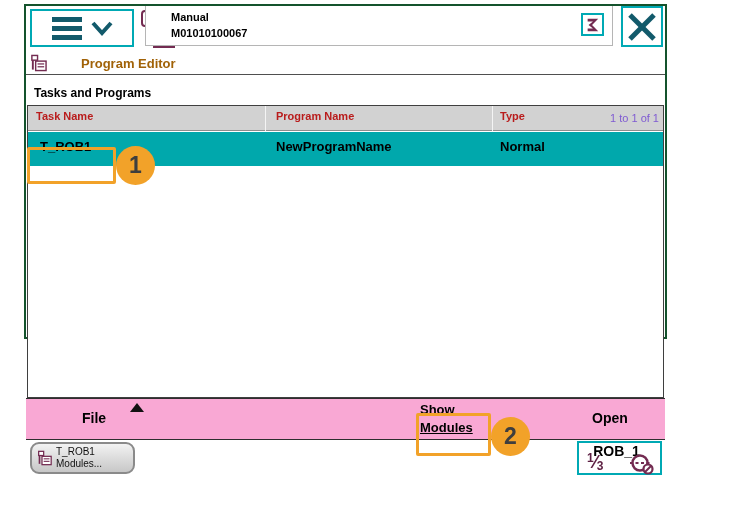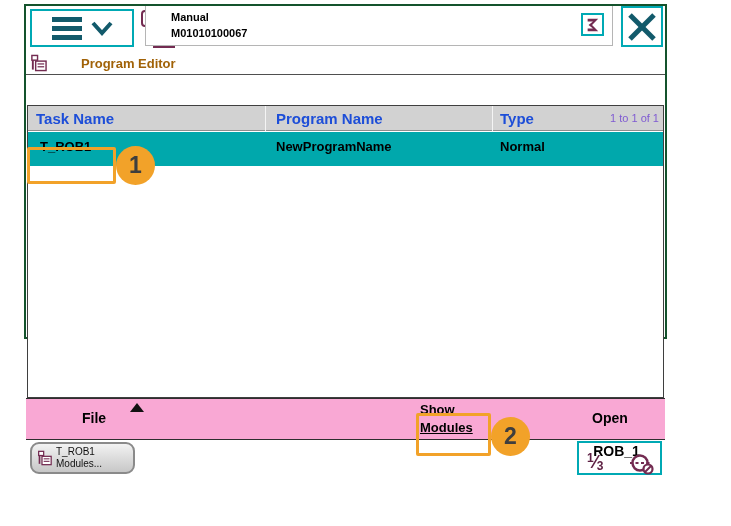--- a/index.html
+++ b/index.html
@@ -27,21 +27,21 @@
   .title-row { left:4px; top:46px; height:22px; display:flex; align-items:center; gap:6px; }
   .title-row span { font-size:13px; font-weight:bold; color:#a16207;padding-left:28px; }
   .title-divider { left:0; top:68px; width:639px; height:0; border-top:1px solid #4f4f4f; }
 
   .section-title { left:8px; top:80px; font-size:12px; font-weight:bold; color:#000; }
 
   
   .table { left:1px; top:99px; width:637px; height:293px; border:1px solid #3f3f3f; background:#fff; }
   .thead { position:absolute; left:0; top:0; width:100%; height:25px; background:#d2d2d2;
            border-bottom:1px solid #8d8d8d; }
-  .th { position:absolute; top:4px; font-size:15px; font-weight:bold; color:#1d4ed8; }
+  .th { position:absolute; top:4px; font-size:11px; font-weight:bold; color:#b91c1c; }
   .th-sep { position:absolute; top:0; width:1px; height:25px; background:#9a9a9a;
             border-right:1px solid #f4f4f4; }
   .pagination { position:absolute; right:4px; top:6px; font-size:11px; color:#7F5AD2; }
   .row-selected { position:absolute; left:0; top:26px; width:100%; height:34px; background:#00A8AC; }
   .cell { position:absolute; top:7px; font-size:13px; font-weight:bold; color:#000; }
 
   
   .toolbar { left:0; top:392px; width:639px; height:42px; background:#f9a8d4;
              border-top:1px solid #2e2e2e; border-bottom:1px solid #2e2e2e; }
   .tb-btn { position:absolute; font-size:14px; font-weight:bold; color:#000; cursor:default; }
@@ -121,20 +121,21 @@
       <line x1="3" y1="2" x2="3" y2="17" stroke="#732B51" stroke-width="2"></line>
       <rect x="2" y="2" width="6" height="5" fill="#fff" stroke="#732B51" stroke-width="1.5"></rect>
       <rect x="6" y="8" width="11" height="10" fill="#fff" stroke="#732B51" stroke-width="1.5"></rect>
       <line x1="8" y1="11" x2="15" y2="11" stroke="#732B51" stroke-width="1.3"></line>
       <line x1="8" y1="14" x2="15" y2="14" stroke="#732B51" stroke-width="1.3"></line>
     </svg>
     <span>Program Editor</span>
   </div>
   <div class="abs title-divider"></div>
 
+  <div class="abs section-title">Tasks and Programs</div>
 
   <div class="abs table">
     <div class="thead">
       <span class="th" style="left:8px;">Task Name</span>
       <span class="th" style="left:248px;">Program Name</span>
       <span class="th" style="left:472px;">Type</span>
       <span class="th-sep" style="left:237px;"></span>
       <span class="th-sep" style="left:464px;"></span>
       <span class="pagination">1 to 1 of 1</span>
     </div>

